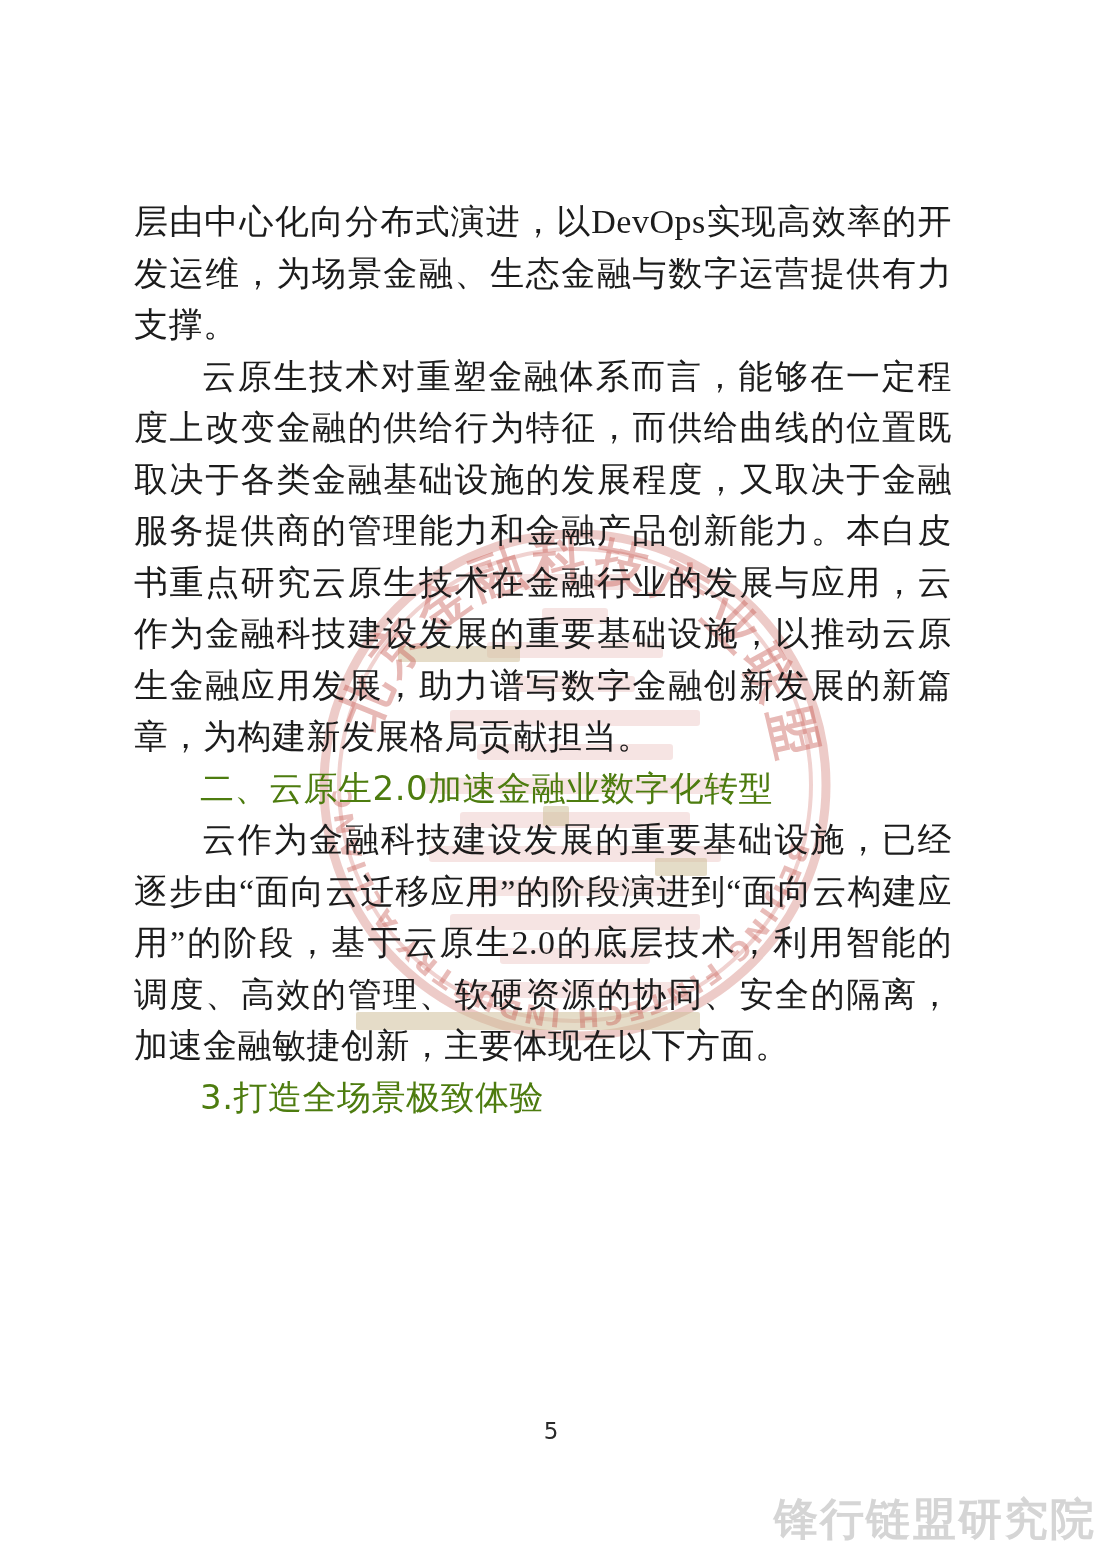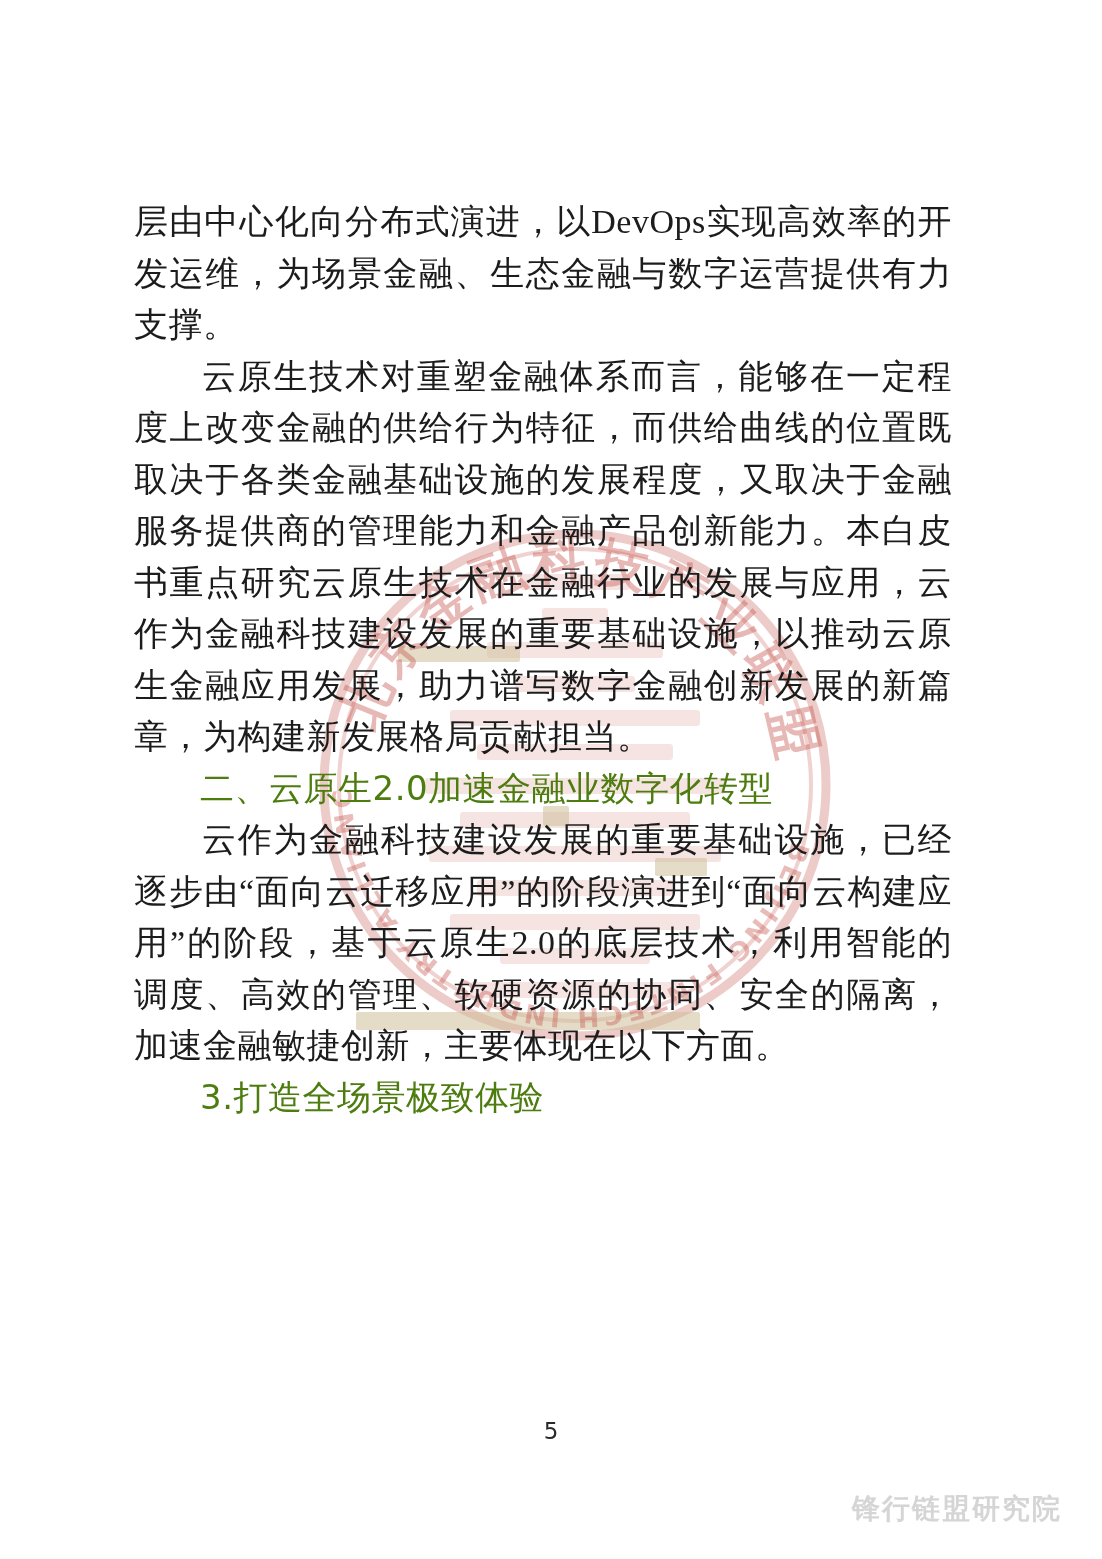--- a/index.html
+++ b/index.html
@@ -62,22 +62,22 @@
     position: absolute;
     right: 2px; top: 1488px;
     height: 64px;
     z-index: 20;
     white-space: nowrap;
     font-family: "DejaVu Sans", "Liberation Sans", sans-serif;
     font-weight: 700;
   }
   .stamp-ghost {
     position: absolute;
-    right: 38px; top: 2px;
-    font-size: 28px;
+    right: 4px; top: 2px;
+    font-size: 44px;
     letter-spacing: 2px;
     color: #bfbfbf;
     opacity: 0.65;
   }
   .stamp-main {
     position: relative;
     display: inline-block;
     margin-top: 10px;
     font-size: 36px;
     letter-spacing: 2px;

